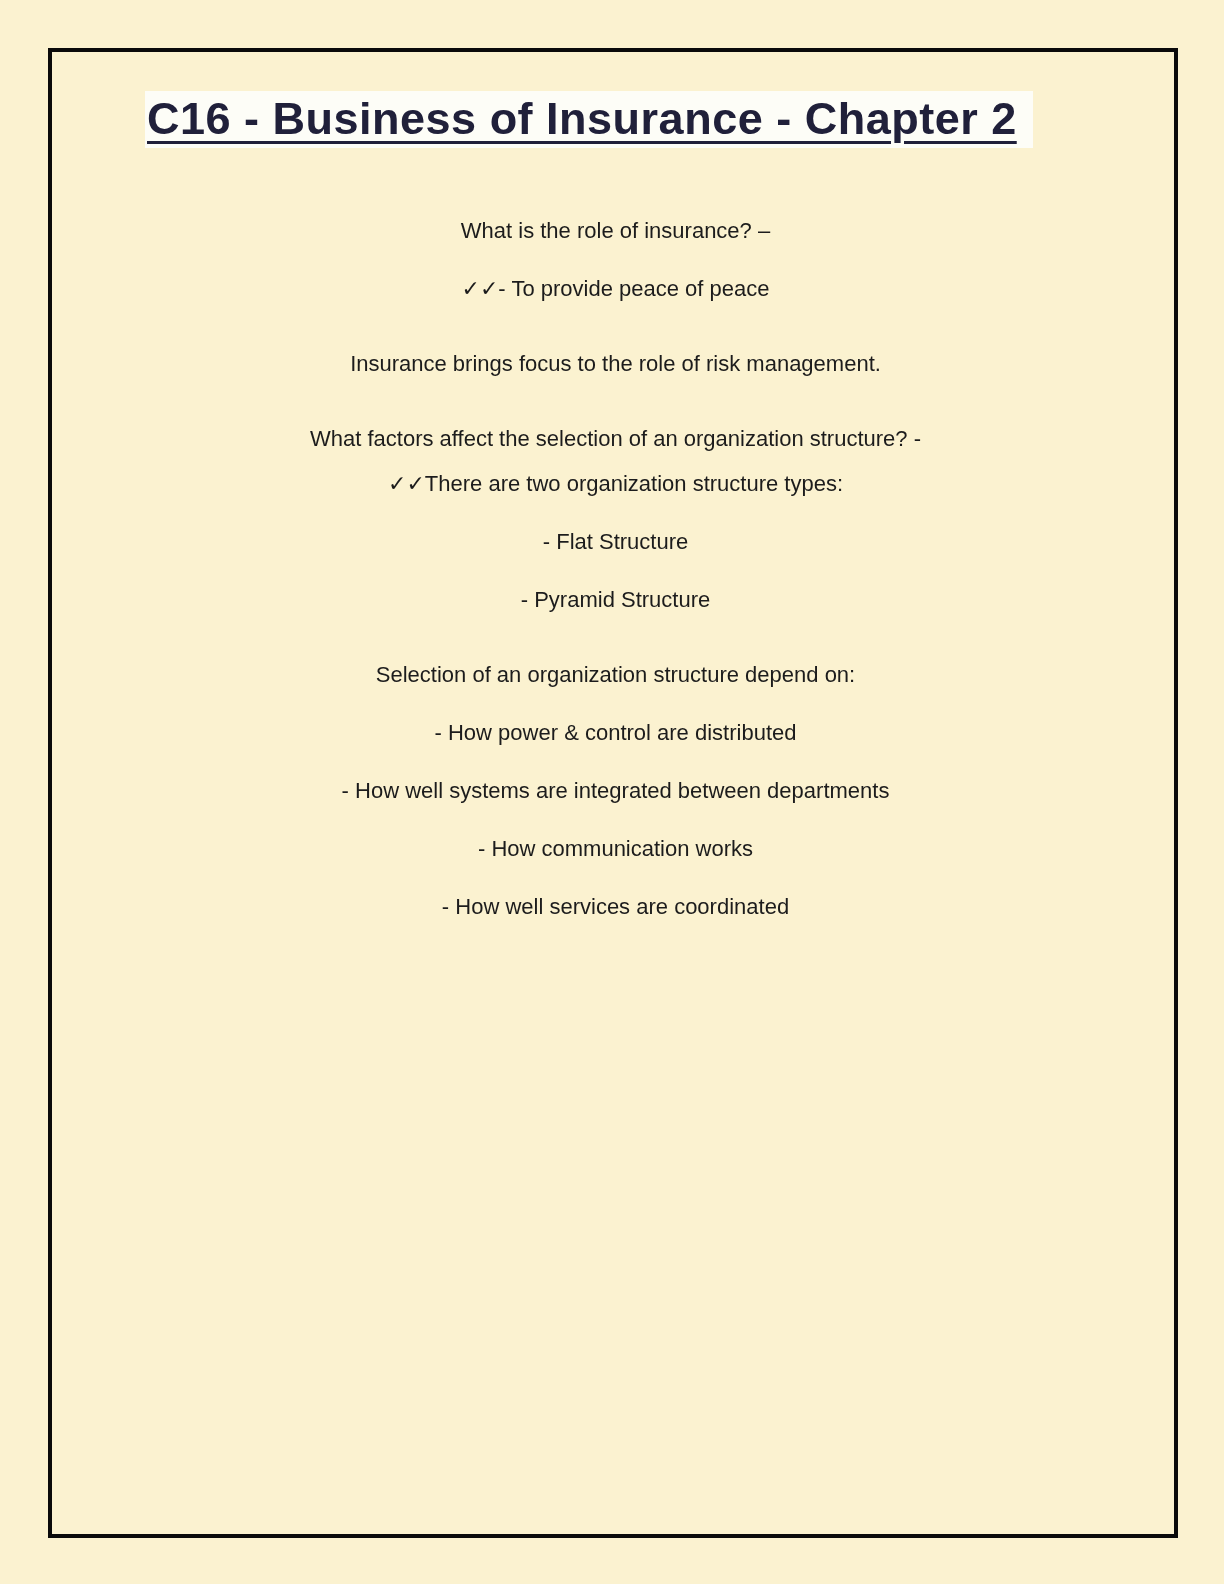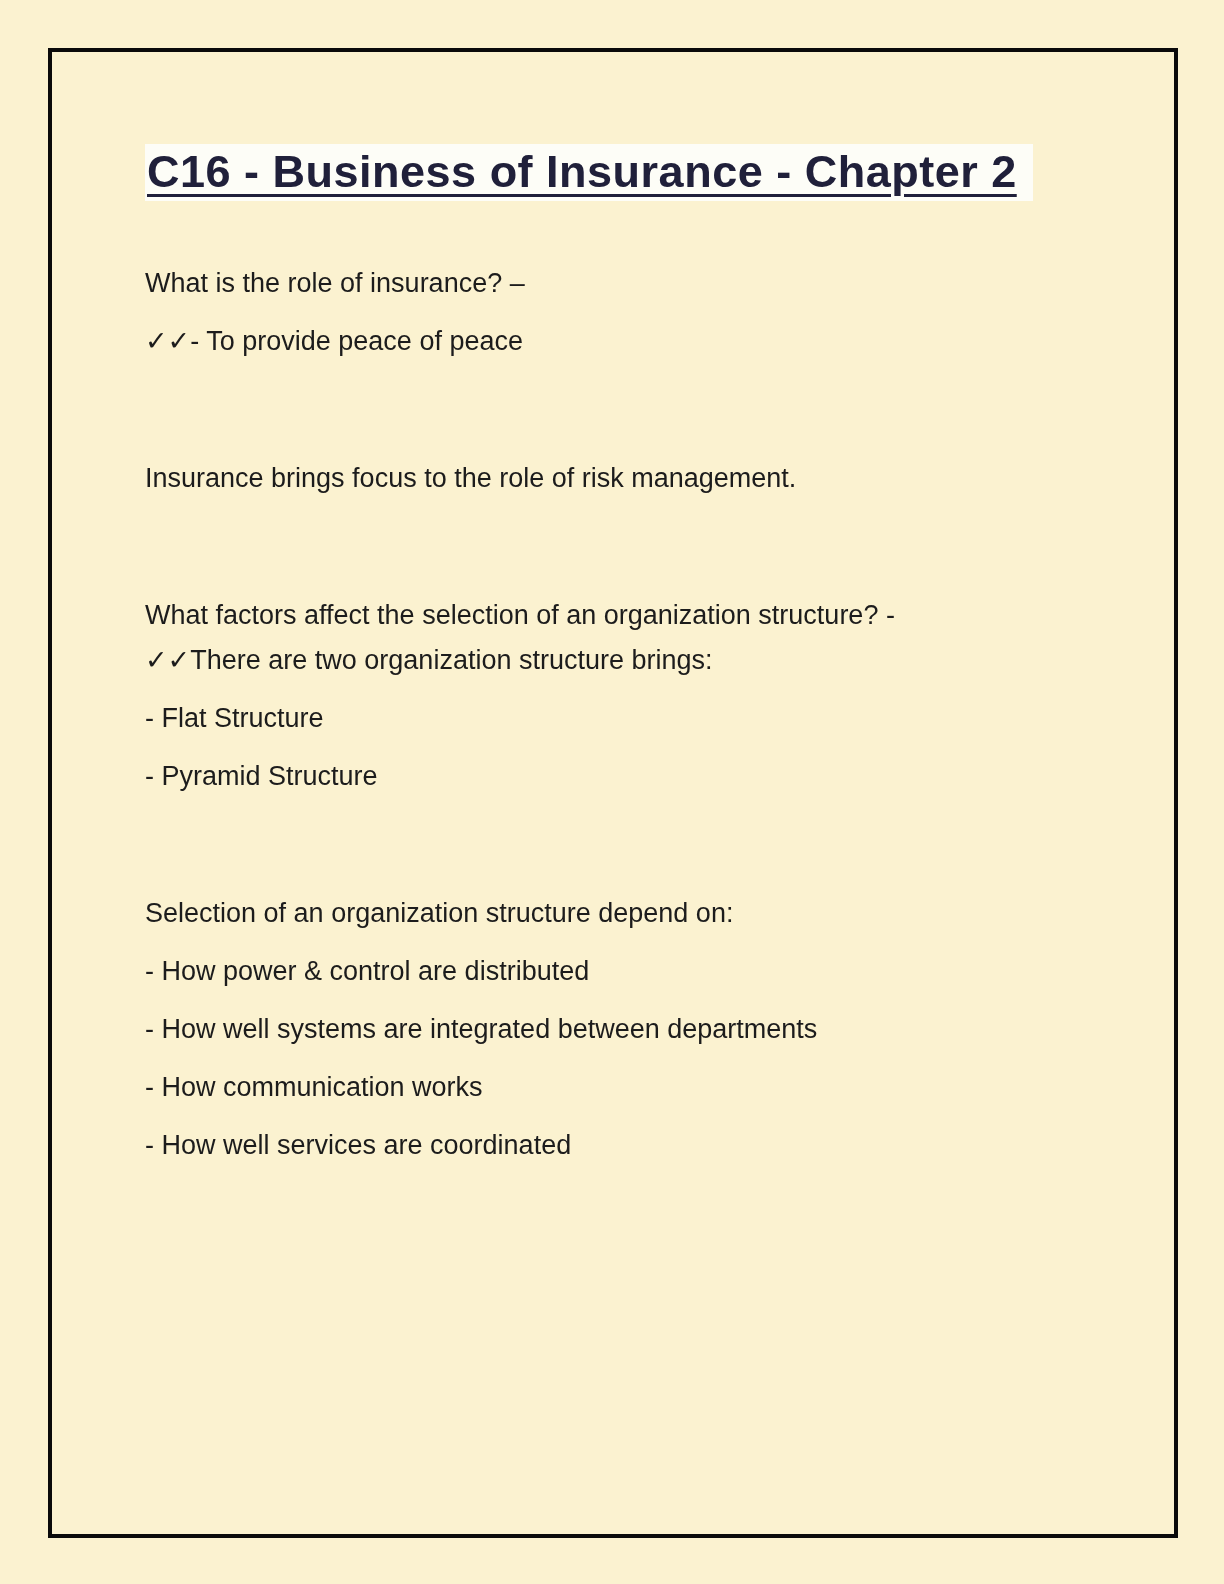--- a/index.html
+++ b/index.html
@@ -14,68 +14,69 @@
     position: relative;
   }
   .frame {
     position: absolute;
     left: 48px;
     top: 48px;
     right: 46px;
     bottom: 46px;
     border: 4px solid #0A0A0A;
     box-sizing: border-box;
-    padding: 93px 88px 0 93px;
+    padding: 40px 88px 0 93px;
     background: #FBF2D0;
     overflow: hidden;
   }
   h1.title {
     margin: 0 0 62px 0;
     font-size: 45px;
     font-weight: bold;
     letter-spacing: 0.5px;
     color: #20203A;
     line-height: 1.2;
   }
   .title-text {
     background: #FDFDF7;
     padding: 2px 16px 4px 2px;
     text-decoration: underline;
     text-decoration-thickness: 3px;
     text-underline-offset: 7px;
   }
   p.para {
     margin: 0 0 13px 0;
-    font-size: 27px;
+    font-size: 22px;
     line-height: 45px;
     color: #1C1C1C;
     white-space: pre-line;
+    text-align: center;
   }
   p.gap {
-    margin-top: 92px;
+    margin-top: 30px;
   }
 </style>
 </head>
 <body>
 
 <div class="page">
   <div class="frame">
 
     <h1 class="title"><span class="title-text">C16 - Business of Insurance - Chapter 2</span></h1>
 
     <p class="para">What is the role of insurance? –</p>
 
     <p class="para">✓✓- To provide peace of peace</p>
 
 
 
     <p class="para gap">Insurance brings focus to the role of risk management.</p>
 
     <p class="para gap">What factors affect the selection of an organization structure? -
-✓✓There are two organization structure brings:</p>
+✓✓There are two organization structure types:</p>
 
     <p class="para">- Flat Structure</p>
 
     <p class="para">- Pyramid Structure</p>
 
     <p class="para gap">Selection of an organization structure depend on:</p>
 
     <p class="para">- How power &amp; control are distributed</p>
 
     <p class="para">- How well systems are integrated between departments</p>

